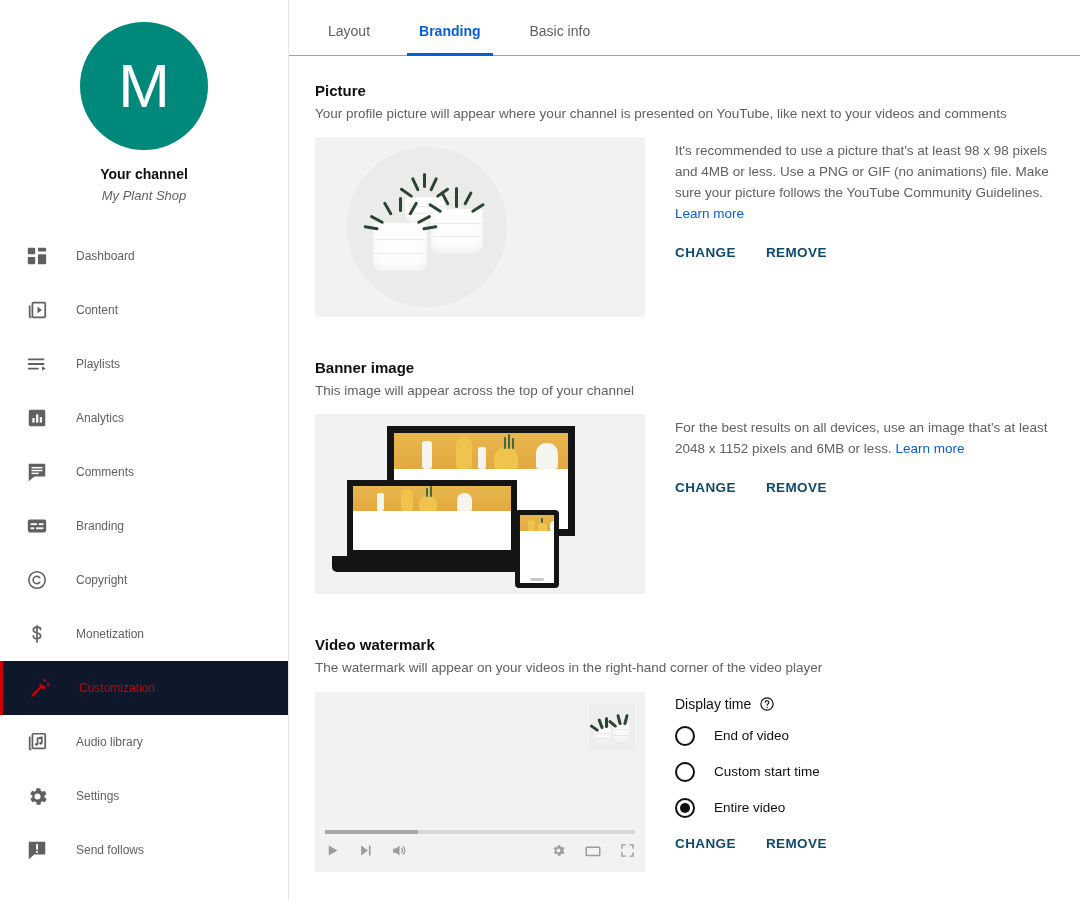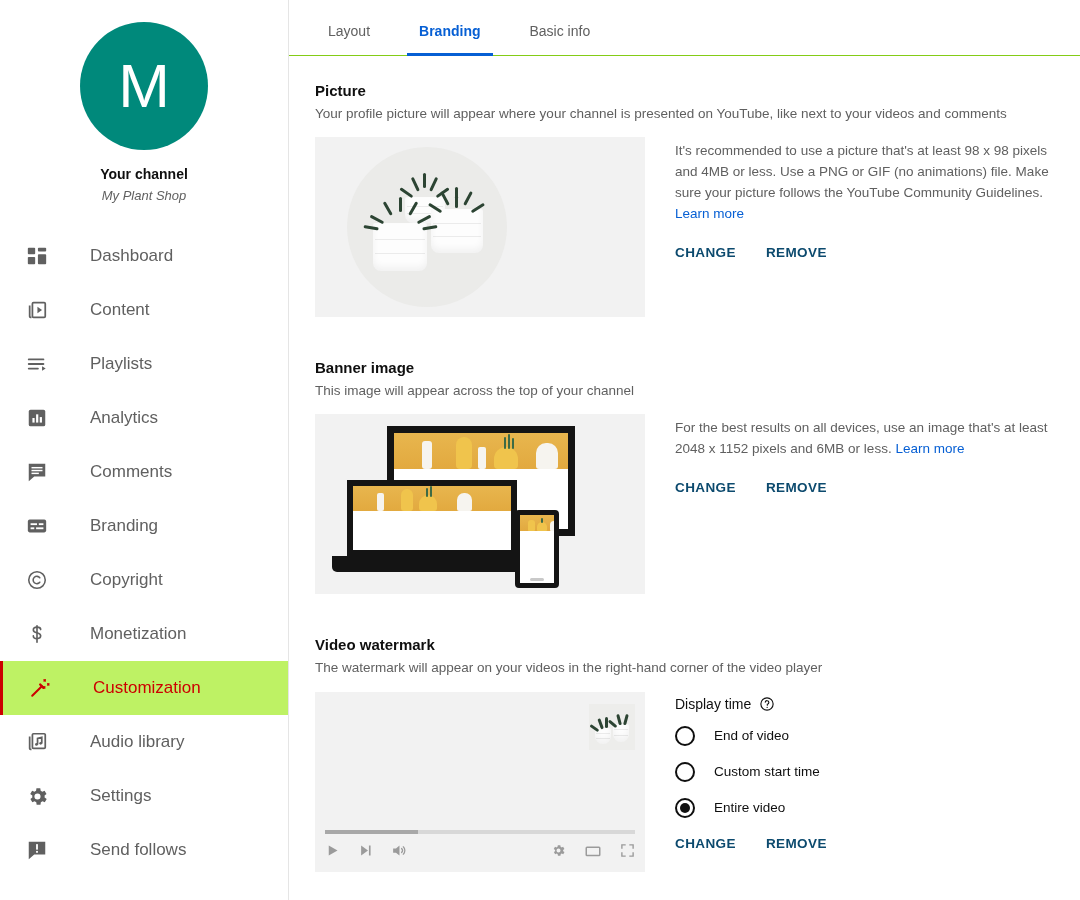--- a/index.html
+++ b/index.html
@@ -49,25 +49,25 @@
     position: relative;
     cursor: pointer;
   }
   .nav-item .nav-icon {
     width: 26px; height: 26px;
     display: flex; align-items: center; justify-content: center;
     flex: 0 0 26px;
     color: #606060;
   }
   .nav-item .nav-label {
-    margin-left: 40px;
-    font-size: 17px; color: #606060;
+    margin-left: 26px;
+    font-size: 12px; color: #606060;
     white-space: nowrap;
   }
-  .nav-item.active { background: #bef264; padding-left: 27px; }
+  .nav-item.active { background: #0f172a; padding-left: 27px; }
   .nav-item.active::before {
     content: ""; position: absolute; left: 0; top: 0; bottom: 0;
     width: 3px; background: #cc0000;
   }
   .nav-item.active .nav-label { color: #cc0000; font-weight: normal; }
   .nav-item.active .nav-icon { color: #cc0000; }
 
   
   .main {
     flex: 1 1 auto; height: 900px;

